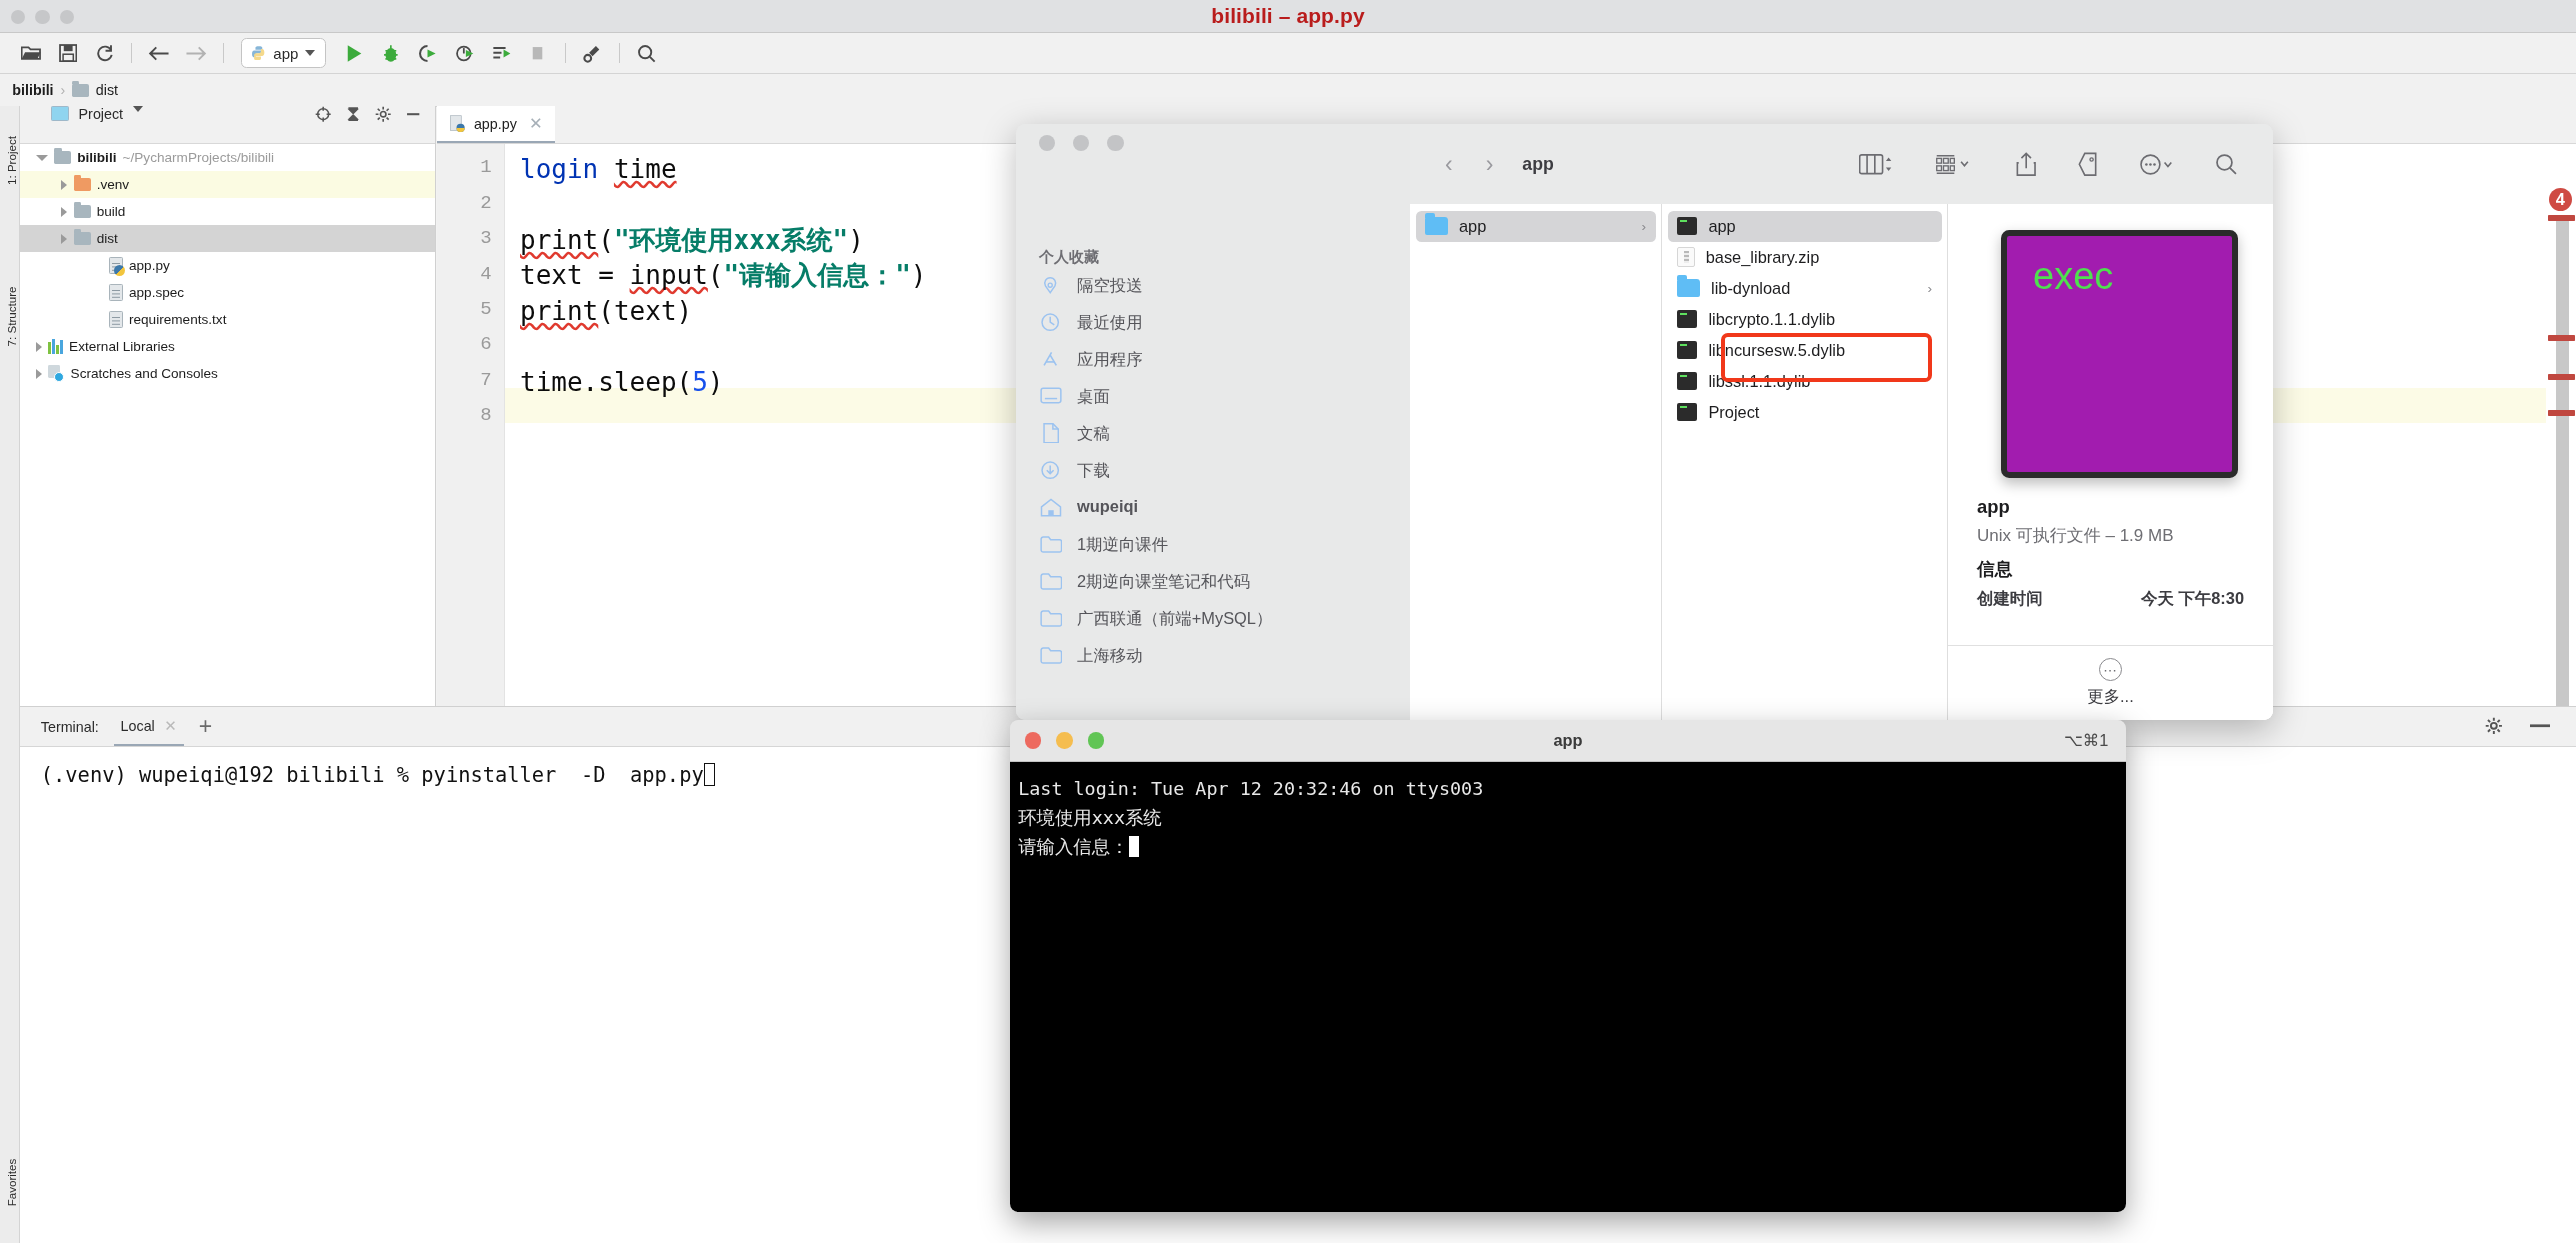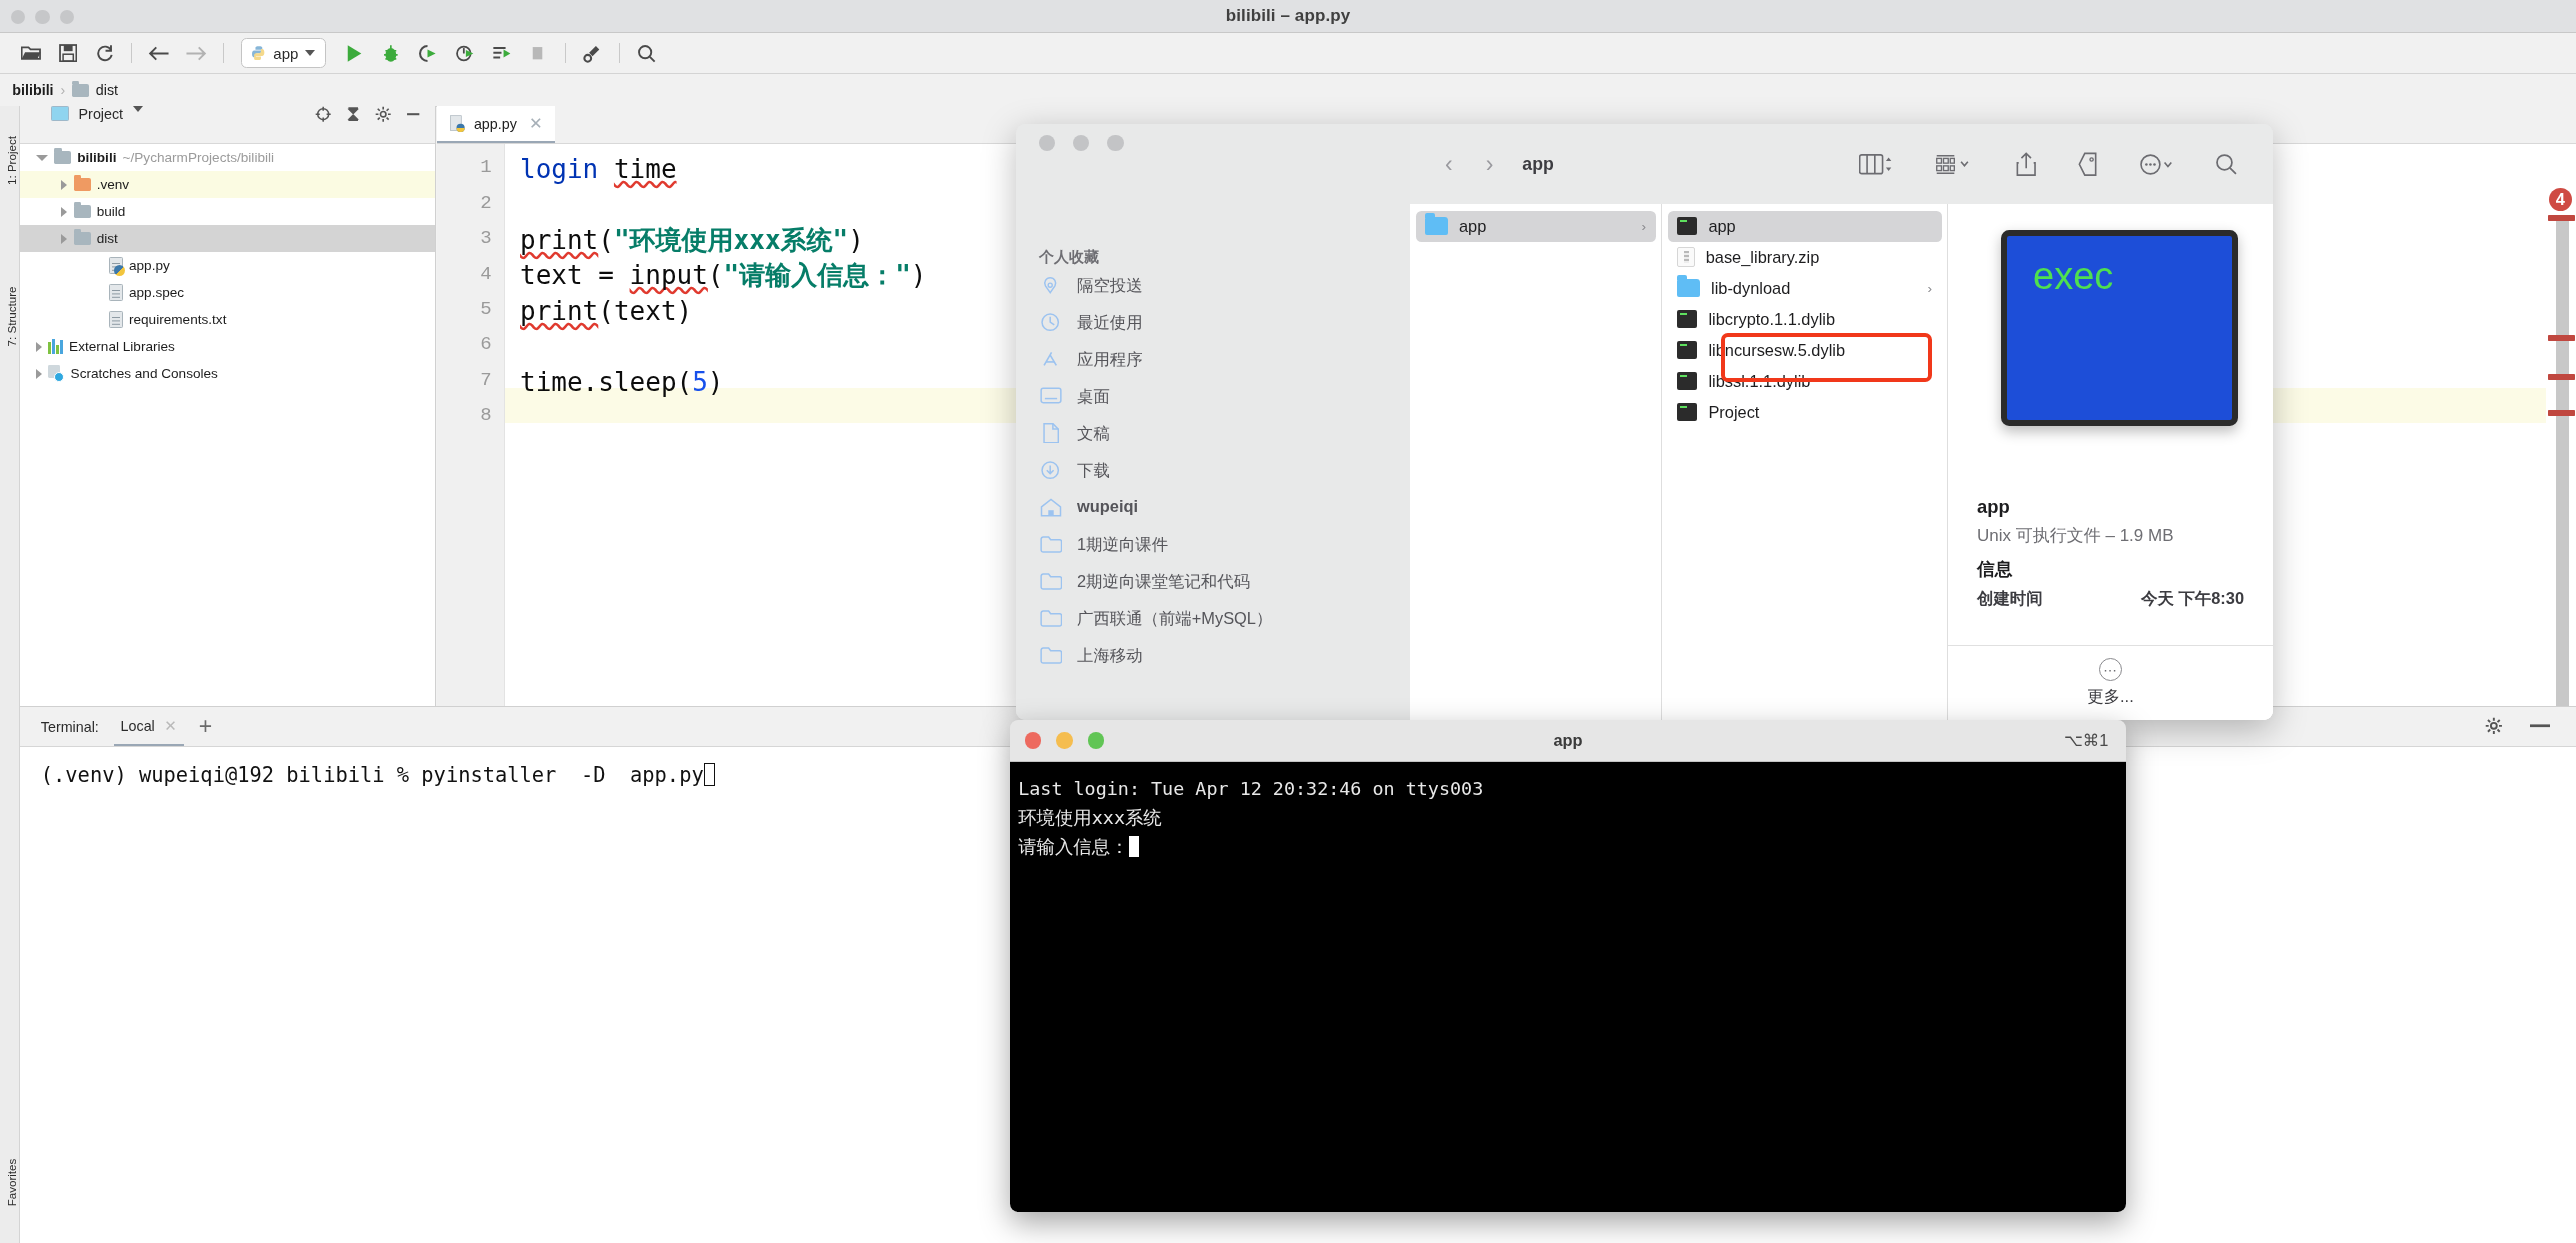--- a/index.html
+++ b/index.html
@@ -12,21 +12,21 @@
   #root { position: relative; width: 2576px; height: 1243px; }
 
   
   .pc-window { position:absolute; left:0; top:0; width:2576px; height:1243px; background:#f2f2f2; }
 
   .pc-titlebar {
     position:absolute; left:0; top:0; width:2576px; height:33px;
     background:#e0e1e3; border-bottom:0.7px solid #c8c8c8;
     display:flex; align-items:center; justify-content:center;
   }
-  .pc-title { font-size:17px; color:#404040; font-weight:bold; letter-spacing:0.1px; }
+  .pc-title { font-size:21px; color:#b91c1c; font-weight:bold; letter-spacing:0.1px; }
   .tl-lights { position:absolute; left:11px; top:9.5px; display:flex; gap:10.2px; }
   .tl-dot { width:14.3px; height:14.3px; border-radius:50%; background:#c6c7c9; }
 
   .pc-toolbar {
     position:absolute; left:0; top:33px; width:2576px; height:41px;
     background:#f1f1f1; border-bottom:0.7px solid #d4d4d4;
     display:flex; align-items:center; padding-left:12.3px; gap:0px;
   }
   .tb-btn { width:37px; height:31px; display:flex; align-items:center; justify-content:center; cursor:pointer; }
   .tb-sep { width:0.7px; height:20.4px; background:#c9c9c9; margin:0 8.2px; }
@@ -156,21 +156,21 @@
   .ico-folder-blue { width:23px; height:17.7px; flex:none; background:#5fbdf5; border-radius:2px 3.4px 2px 2px; position:relative; }
   .ico-folder-blue::before { content:""; position:absolute; left:0; top:-4.1px; width:10.2px; height:4.8px; background:#5fbdf5; border-radius:2px 2px 0 0; }
   .ico-exec { width:20.4px;height:17.7px; flex:none; background:#2b2b2b; border-radius:2px; position:relative; }
   .ico-exec::after { content:""; position:absolute; left:2.7px; top:2.7px; width:7.5px; height:2px; background:#5ee05e; }
   .ico-zip { width:17.7px;height:20.4px; flex:none; background:#fafafa; border:0.7px solid #d6d6d6; border-radius:2px; position:relative; }
   .ico-zip::after { content:""; position:absolute; left:6.1px; top:2.7px; width:4.8px; height:12.3px;
      background:repeating-linear-gradient(#b9b9b9 0 2px,#ededed 2px 4.1px); }
   .red-box { position:absolute; left:705px; top:209px; width:211px; height:49px; border:4.8px solid #f1381a; border-radius:6.8px; pointer-events:none; }
 
   .fd-preview { flex:1; position:relative; background:#fff; }
-  .pv-thumb { position:absolute; left:53px; top:26px; width:237px; height:196px; background:#1d4ed8; border-radius:8.2px;
+  .pv-thumb { position:absolute; left:53px; top:26px; width:237px; height:248px; background:#a21caf; border-radius:8.2px;
      border:6.8px solid #2b2b2b; box-shadow:0 5.5px 12.3px rgba(0,0,0,0.25);padding-left:17px; }
   .pv-exec { position:absolute; left:26px; top:19px; font-size:38px; color:#4fe04f; font-family:"Liberation Sans", sans-serif; }
   .pv-name { position:absolute; left:29px; top:292px; font-size:18.4px; font-weight:bold; color:#1d1d1f; }
   .pv-meta { position:absolute; left:29px; top:320px; font-size:17px; color:#6e6e73; }
   .pv-info { position:absolute; left:29px; top:353px; font-size:17.7px; font-weight:bold; color:#1d1d1f; }
   .pv-krow { position:absolute; left:29px; right:29px; top:384px; display:flex; justify-content:space-between; font-size:16.4px; color:#3c3c41; font-weight:bold;}
   .pv-footer { position:absolute; left:0; right:0; bottom:0; height:75px; border-top:0.7px solid #e0e0e0; background:#fff;
      display:flex; flex-direction:column; align-items:center; justify-content:center; gap:4.1px; }
   .pv-more { font-size:16.4px; color:#3c3c41; cursor:pointer; }
   .dots-circle { width:23px;height:23px;border:1.4px solid #8a8a8e; border-radius:50%; display:flex;align-items:center;justify-content:center;

